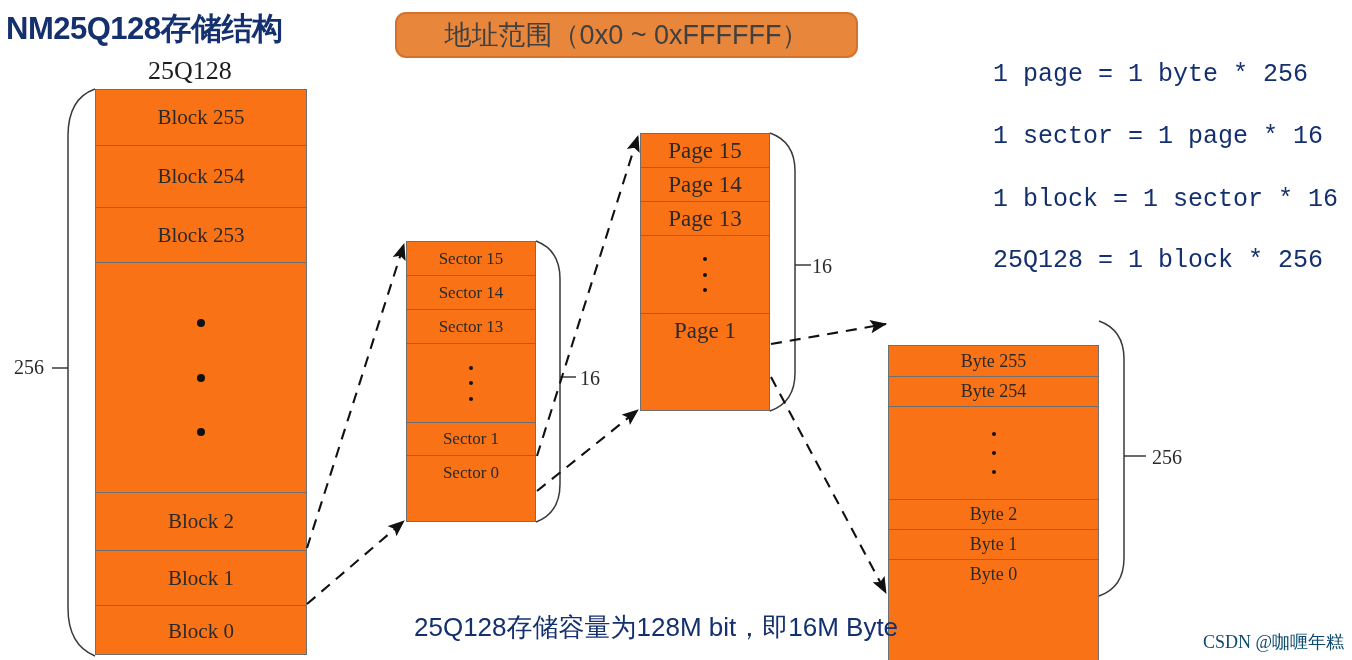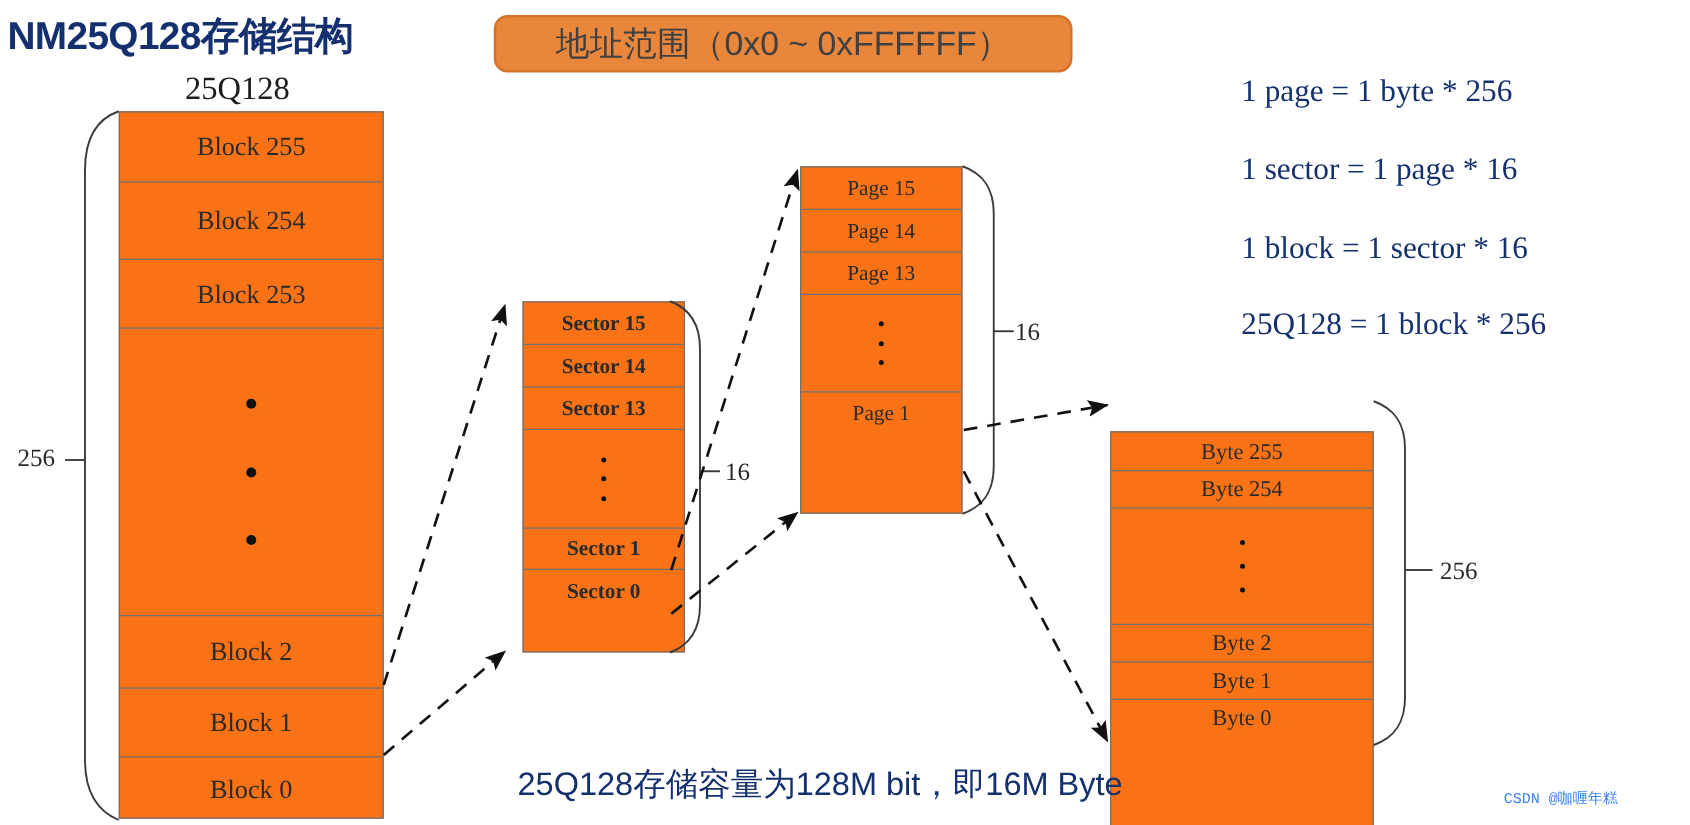--- a/index.html
+++ b/index.html
@@ -40,44 +40,44 @@
   }
   #col1-title{
     left:148px; top:56px;
     font-size:26px;
     color:#1c1c1c;
     white-space:nowrap;
   }
 
   
   .eq{
-    font-family:Liberation Serif, serif;
+    font-family:Liberation Mono, monospace;
     font-size:25px;
     color:#14306e;
     white-space:nowrap;
     left:993px;
   }
   #eq0{top:60px;}
   #eq1{top:122px;}
   #eq2{top:185px;}
   #eq3{top:246px;}
 
   
   #caption{
     left:414px; top:610px;
     font-family:"Liberation Sans", sans-serif;
     font-size:26px;
     color:#14306e;
     white-space:nowrap;
   }
   #watermark{
     left:1203px; top:630px;
-    font-family:Liberation Mono, monospace;
-    font-size:12px;
-    color:#3b82f6;
+    font-family:Liberation Serif, serif;
+    font-size:18px;
+    color:#0c4a6e;
     white-space:nowrap;
   }
 
   
   .stack{
     box-sizing:border-box;
     border:1.6px solid #6f6f6f;
     background:#f97316;
   }
   .srow{
@@ -98,25 +98,25 @@
     width:7px;height:7px;border-radius:50%;
     background:#111111;
   }
   .dot.sm{width:4px;height:4px;}
 
   
   #blocks{left:95px; top:89px; width:212px; height:566px;}
   #blocks .srow{font-size:21px;}
   #blocks .dot{width:8px;height:8px;}
 
-  #sectors{left:418px; top:241px; width:130px; height:281px;font-weight:bold;}
+  #sectors{left:406px; top:241px; width:130px; height:281px;}
   #sectors .srow{font-size:17px;}
 
   #pages{left:640px; top:133px; width:130px; height:278px;}
-  #pages .srow{font-size:17px;}
+  #pages .srow{font-size:23px;}
 
   #bytes{left:888px; top:321px; width:211px; height:321px;margin-top:24px;}
   #bytes .srow{font-size:18px;}
 
   
   .cnt{
     font-size:20px;color:#2a2a2a;white-space:nowrap;
   }
   #cnt-256-left{left:14px;top:356px;}
   #cnt-16-sector{left:580px;top:367px;}

